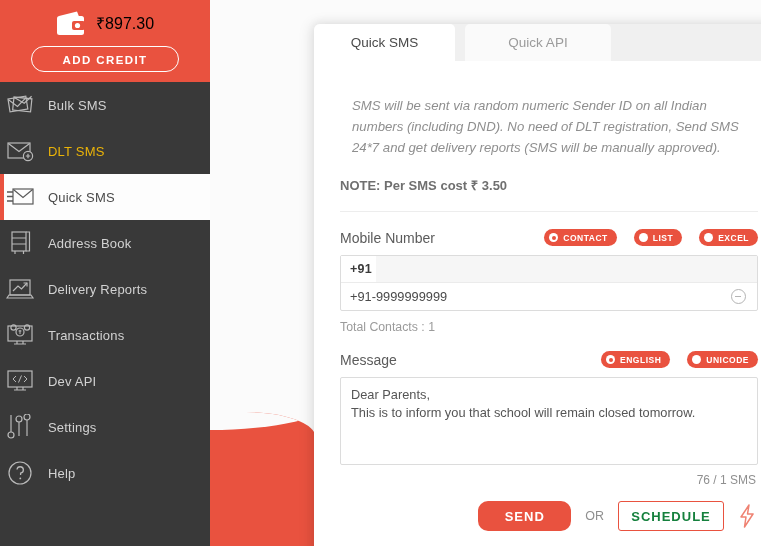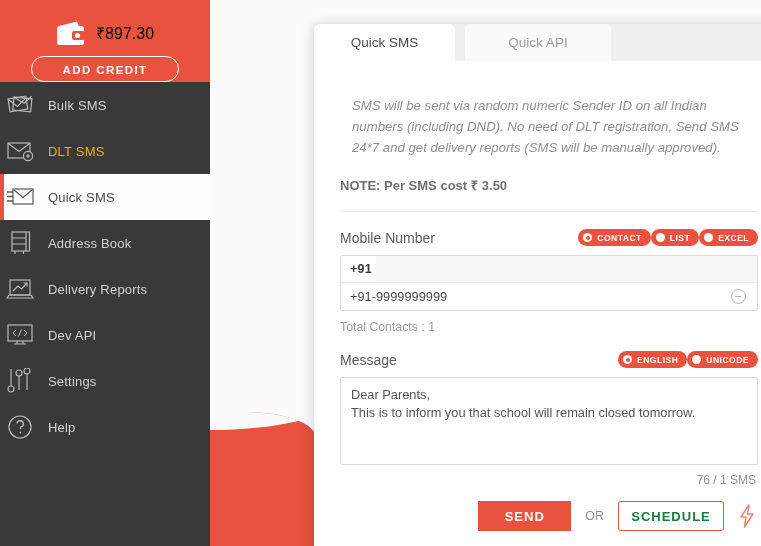--- a/index.html
+++ b/index.html
@@ -47,21 +47,21 @@
     background: #393939;
     z-index: 5;
   }
   #wallet-panel {
     height: 82px;
     background: #e9523f;
     display: flex;
     flex-direction: column;
     align-items: center;
     justify-content: flex-start;
-    padding-top: 12px;
+    padding-top: 2px;
     box-sizing: border-box;
   }
   #wallet-row {
     display: flex;
     align-items: center;
     gap: 10px;
     height: 42px;
   }
   #wallet-icon {
     width: 30px; height: 26px;
@@ -191,21 +191,21 @@
     align-items: center;
     justify-content: space-between;
     margin-top: 17px;
   }
   .field-title {
     font-size: 14px;
     color: #5b5b5b;
   }
   .pill-group {
     display: flex;
-    gap: 0;
+    gap: 17px;
   }
   .pill {
     display: inline-flex;
     align-items: center;
     gap: 5px;
     background: #e9523f;
     border-radius: 11px;
     height: 17px;
     padding: 0 9px 0 5px;
     cursor: pointer;
@@ -319,21 +319,21 @@
     padding-right: 2px;
   }
   #send-btn {
     width: 93px; height: 30px;
     background: #e9523f;
     color: #ffffff;
     font-size: 13px;
     font-weight: bold;
     letter-spacing: 1px;
     border: none;
-    border-radius: 0;
+    border-radius: 10px;
     cursor: pointer;
     font-family: "Liberation Sans", sans-serif;
   }
   #or-label {
     font-size: 12.5px;
     color: #8f8f8f;
   }
   #schedule-btn {
     width: 106px; height: 30px;
     background: #ffffff;
@@ -426,20 +426,33 @@
       <svg width="30" height="24" viewBox="0 0 30 24" fill="none" stroke="#b9b9b9" stroke-width="1.2">
         <rect x="4" y="3" width="20" height="15"></rect>
         <path d="M1 21 h26 l-2 -3 H3 Z"></path>
         <path d="M7 14 L12 9 L15.5 12 L21 6"></path>
         <path d="M17.5 6 h3.5 v3.5"></path>
       </svg>
     </span>
     <span class="nav-label">Delivery Reports</span>
   </div>
 
+  <div class="nav-item">
+    <span class="nav-ico">
+      <svg width="30" height="26" viewBox="0 0 30 26" fill="none" stroke="#b9b9b9" stroke-width="1.2">
+        <rect x="2" y="4" width="24" height="15"></rect>
+        <path d="M11 19 v3 M17 19 v3 M8 22 h12"></path>
+        <circle cx="14" cy="10" r="4"></circle>
+        <circle cx="7.5" cy="5.5" r="2.6"></circle>
+        <circle cx="21" cy="5.5" r="2.6"></circle>
+        <path d="M14 8 v4 M12.6 9 h2.8" stroke-width="1"></path>
+      </svg>
+    </span>
+    <span class="nav-label">Transactions</span>
+  </div>
 
   <div class="nav-item">
     <span class="nav-ico">
       <svg width="30" height="26" viewBox="0 0 30 26" fill="none" stroke="#b9b9b9" stroke-width="1.2">
         <rect x="2" y="3" width="24" height="16"></rect>
         <path d="M11 19 v3 M17 19 v3 M8 22 h12"></path>
         <path d="M10 8 L7 11 L10 14 M18 8 L21 11 L18 14 M15.5 7.5 L12.5 14.5" stroke-width="1"></path>
       </svg>
     </span>
     <span class="nav-label">Dev API</span>

